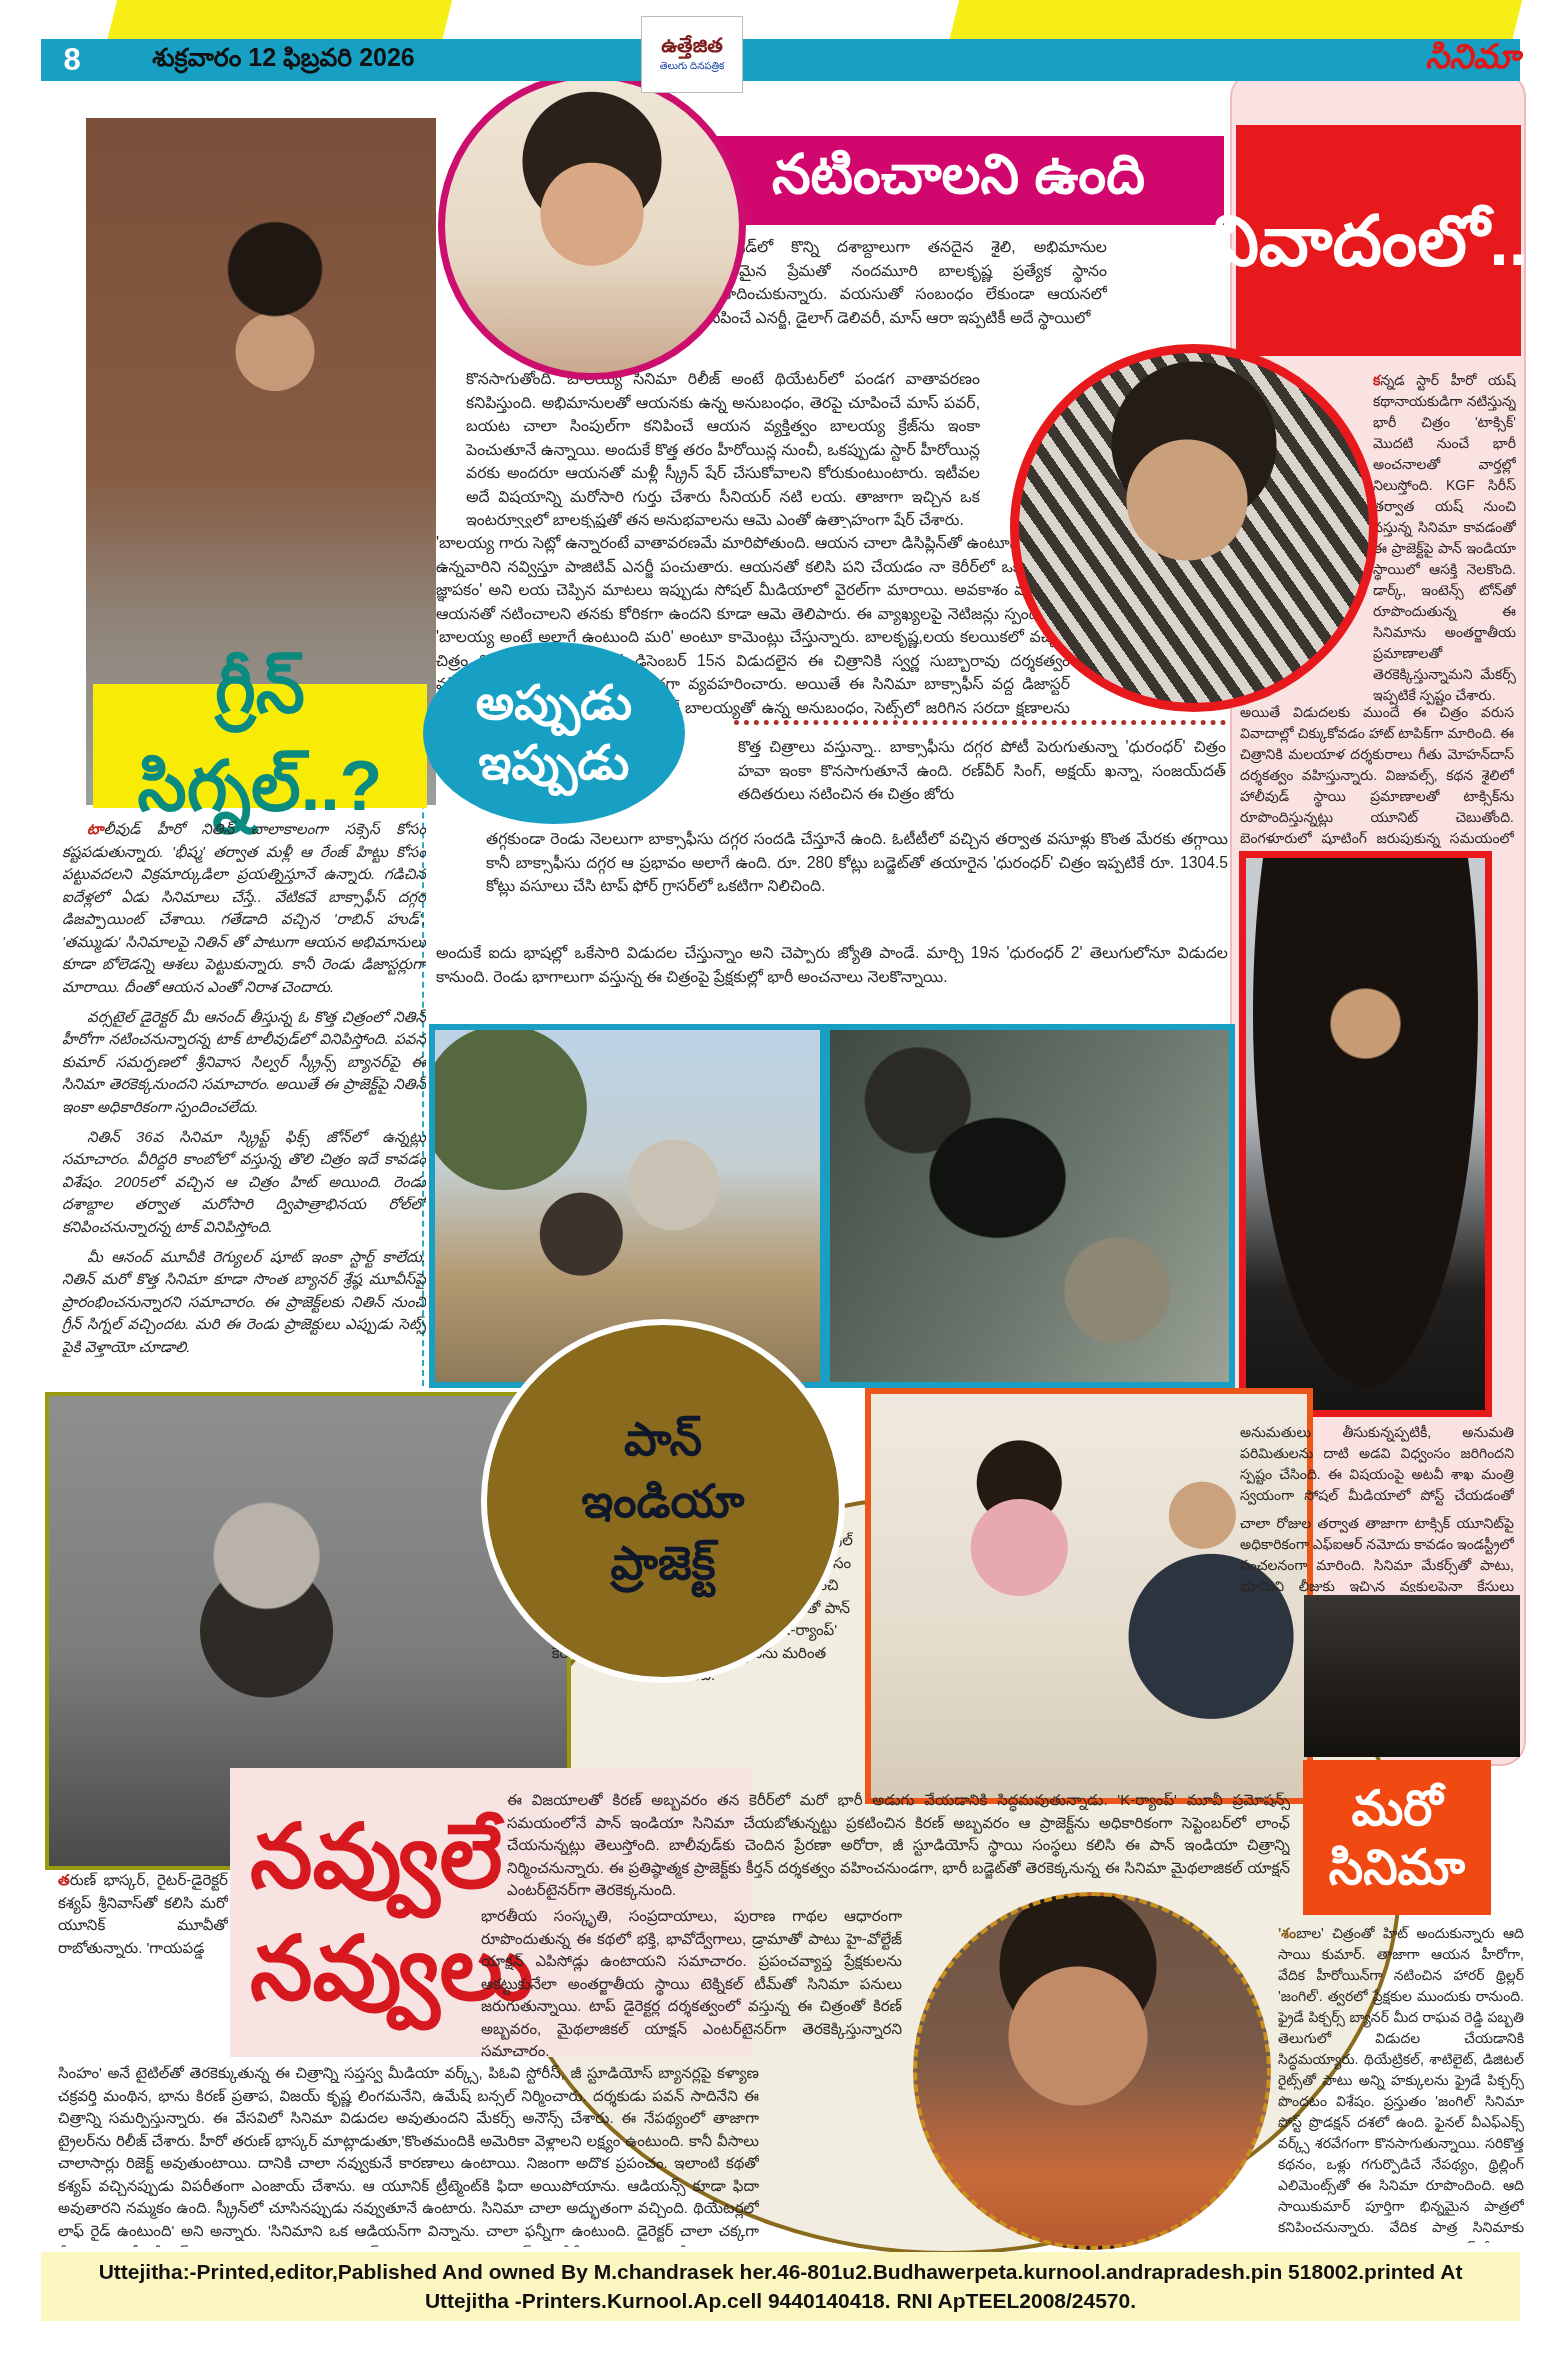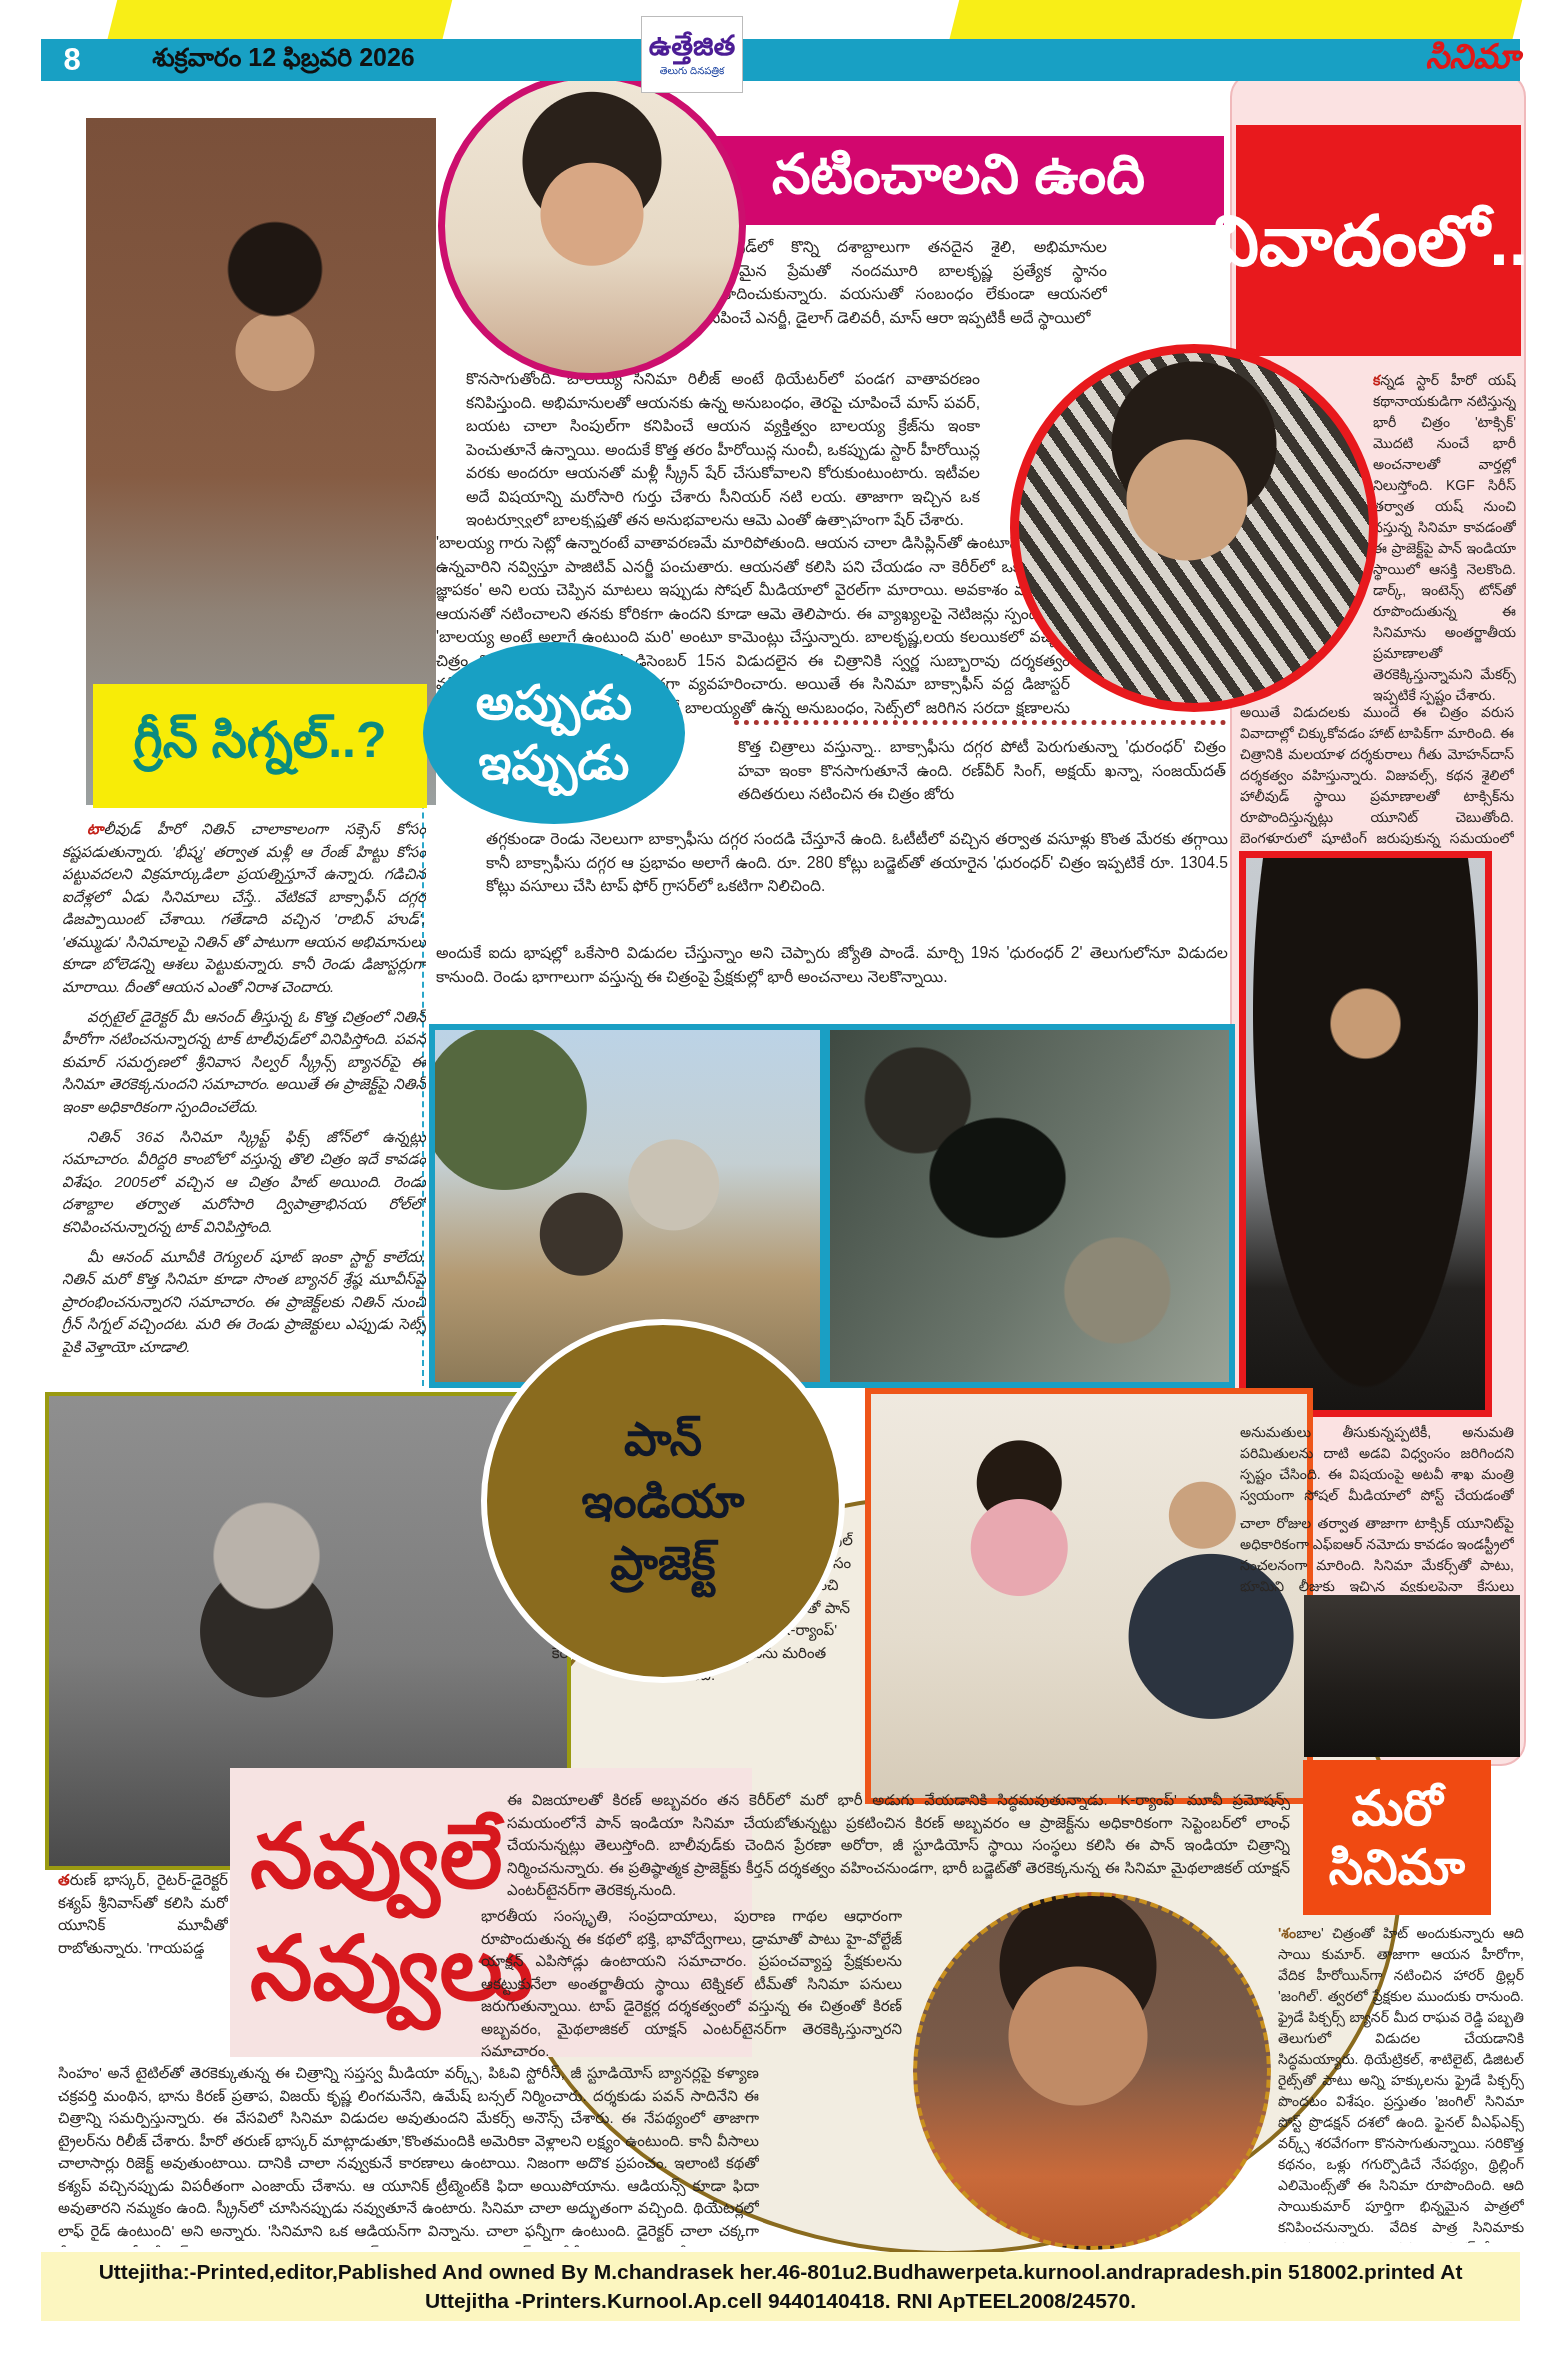--- a/index.html
+++ b/index.html
@@ -13,32 +13,32 @@
   #topbar{left:41px;top:39px;width:1479px;height:42px;background:#18a0c4;z-index:6;}
   .band{position:absolute;top:0;height:42px;background:#f8ee17;transform:skewX(-14deg);}
   #pagenum{left:46px;top:40px;width:52px;height:39px;color:#fff;font-size:31px;font-weight:bold;z-index:7;
            display:flex;align-items:center;justify-content:center;}
   #dateband{left:112px;width:335px;}
   #sectionband{left:954px;width:563px;}
   #datetext{left:127px;top:43px;width:313px;height:34px;z-index:8;font-size:25px;font-weight:bold;color:#111;
             display:flex;align-items:center;justify-content:center;}
   #logobox{left:641px;top:16.4px;width:100px;height:75px;background:#fff;border:0.7px solid #bbb;z-index:8;
            display:flex;flex-direction:column;align-items:center;justify-content:center;}
-  #logotext{color:#4c1d95;font-size:28px;font-weight:bold;line-height:1.05;}
+  #logotext{color:#7f1d1d;font-size:20px;font-weight:bold;line-height:1.05;}
   #logosub{color:#1740a0;font-size:10px;margin-top:4px;}
   #sectiontext{left:1334px;top:42px;width:186px;height:37px;z-index:8;color:#e01818;font-size:34px;font-weight:bold;
                font-style:italic;display:flex;align-items:center;justify-content:flex-end;padding-right:10.4px;}
   
   #divider1{left:422px;top:693px;width:0;height:693px;border-left:2.2px dashed #2aa6c9;z-index:2;}
   
   .headline{display:flex;align-items:center;justify-content:center;font-weight:bold;text-align:center;}
   #hl-acting{left:693px;top:136px;width:531px;height:89px;background:#d2076e;color:#fff;font-size:55px;z-index:3;}
   #hl-contro{left:1236px;top:125px;width:285px;height:231px;background:#e8191d;color:#fff;font-size:70px;z-index:3;
              flex-direction:column;line-height:1.0;}
-  #hl-green{left:93px;top:684px;width:334px;height:124px;background:#f8ec07;color:#0b8b80;font-size:50px;z-index:3;}
+  #hl-green{left:93px;top:684px;width:334px;height:124px;background:#f8ec07;color:#0b8b80;font-size:70px;z-index:3;}
   #hl-laughs{left:230px;top:1768px;width:522px;height:289px;background:#f6e3e2;z-index:3;
              display:flex;flex-direction:column;justify-content:center;padding-left:20px;box-sizing:border-box;}
   #hl-laughs .big{color:#d7181e;font-size:89px;font-weight:bold;line-height:1.25;}
   #hl-another{left:1303px;top:1760px;width:188px;height:155px;background:#f04a12;color:#fff;font-size:49px;z-index:3;
               flex-direction:column;line-height:1.2;}
   
   #badge-thennow{left:423px;top:642px;width:262px;height:182px;background:#18a0c4;border-radius:50%;z-index:4;
                  display:flex;flex-direction:column;align-items:center;justify-content:center;color:#fff;
                  font-weight:bold;font-size:48px;line-height:1.25;text-align:right;}
   #badge-pan{left:481px;top:1319px;width:352px;height:352px;background:#8a6b1e;border:6px solid #fff;border-radius:50%;

